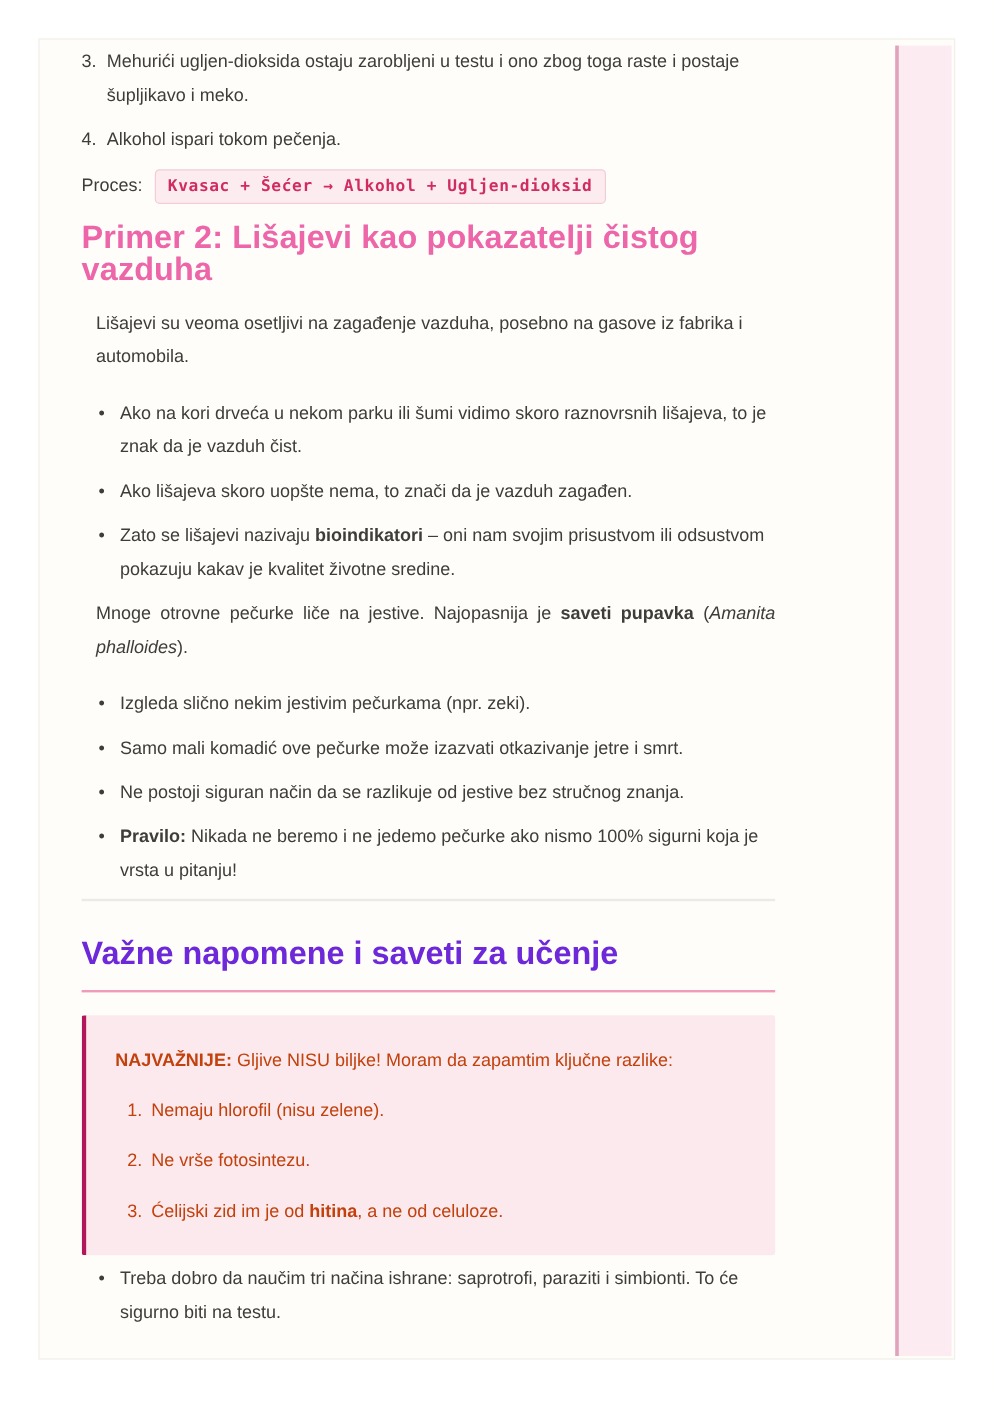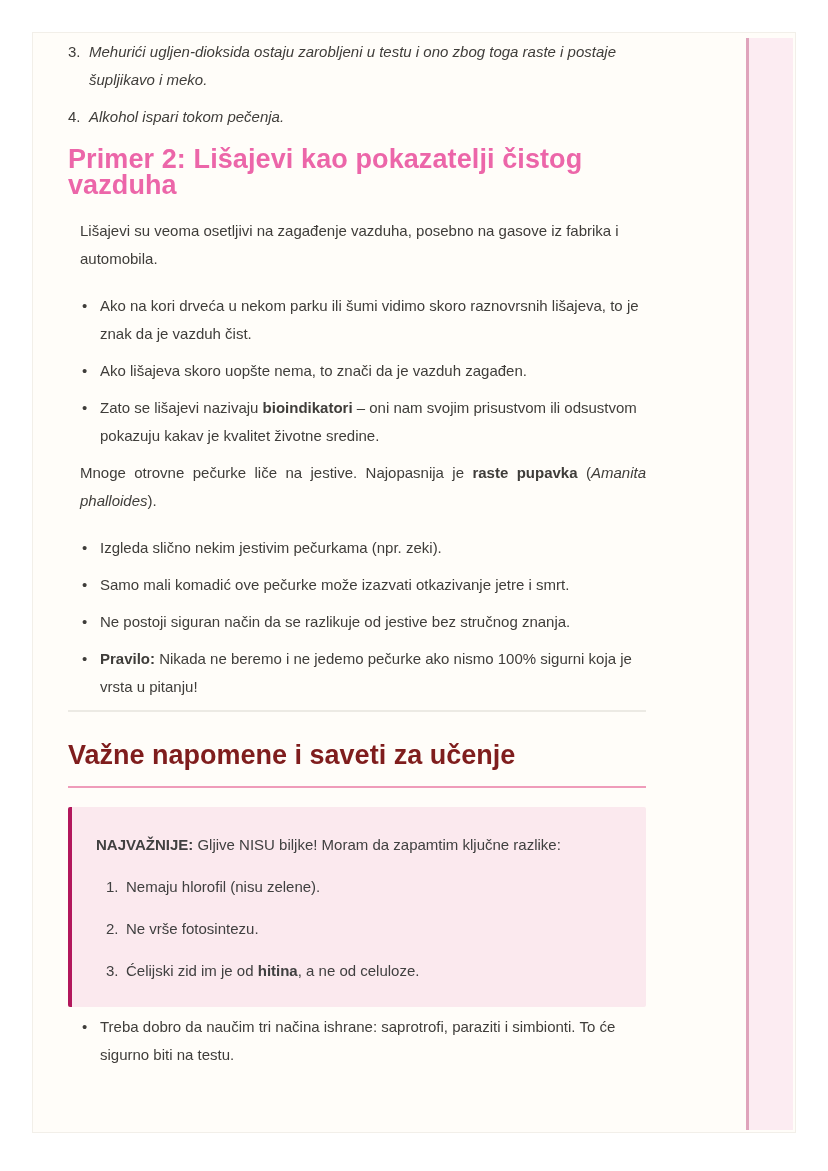--- a/index.html
+++ b/index.html
@@ -17,48 +17,48 @@
   .stripe{
     position:absolute;top:5px;bottom:2px;left:713px;width:44px;
     background:#fcecf2;border-left:3px solid #dfa3bb;z-index:1;
   }
   .content{
     position:absolute;left:35px;top:5px;width:578px;z-index:2;
     font-size:15px;line-height:28px;
   }
   .olist .oli{display:flex;margin-bottom:9px;}
   .olist .num{flex:none;width:21px;}
-  .olist .otxt{flex:1;font-style:italic;}
+  .olist .otxt{flex:1;}
   .proces-row{display:flex;align-items:center;margin-top:8px;height:30px;}
   .code-chip{
     margin-left:10px;
     font-family:"DejaVu Sans Mono", monospace;
     font-weight:bold;font-size:13.5px;letter-spacing:.5px;
     color:#d02c62;background:#fcebef;border:1px solid #f2ccd7;
     border-radius:4px;padding:3px 10px 4px;line-height:20px;white-space:nowrap;
   }
   h2.primer{
     font-size:27px;line-height:26px;font-weight:bold;color:#ec66a9;
     margin:15px 0 19px 0;letter-spacing:.1px;
   }
   p.para{margin:0 0 0 12px;}
   p.justified{text-align:justify;}
   .ulist{margin-top:19px;}
   .ulist .uli{display:flex;margin-bottom:9px;}
   .ulist .dot{flex:none;width:18px;padding-left:14px;}
   .ulist .utxt{flex:1;}
   .divider{border:none;border-top:2px solid #eceae4;margin:6px 0 0 0;}
   h1.big{
-    font-size:27px;line-height:34px;font-weight:bold;color:#7f1d1d;
+    font-size:27px;line-height:34px;font-weight:bold;color:#6d28d9;
     margin:26px 0 0 0;padding-bottom:14px;border-bottom:2px solid #ef9cba;
   }
   .callout{
     margin-top:19px;background:#fbe9ee;border-left:4px solid #b2175c;
     border-radius:2px;padding:24px 28px 22px 24px;box-sizing:border-box;
-    color:#404040;
+    color:#c2410c;
   }
   .callout .c-title{margin:0;}
   .callout .c-oli{display:flex;margin-top:14px;padding-left:10px;}
   .callout .c-num{flex:none;width:20px;}
   b,strong{font-weight:bold;color:inherit;}
   i.latin{font-style:italic;}
   .final-list{margin-top:6px;}
   .watermark{
     position:absolute;right:6px;top:1123px;z-index:3;
     font-size:10px;line-height:12px;color:#b6b3ae;
@@ -76,39 +76,43 @@
       <div class="oli">
         <span class="num">3.</span>
         <span class="otxt">Mehurići ugljen-dioksida ostaju zarobljeni u testu i ono zbog toga raste i postaje šupljikavo i meko.</span>
       </div>
       <div class="oli">
         <span class="num">4.</span>
         <span class="otxt">Alkohol ispari tokom pečenja.</span>
       </div>
     </div>
 
+    <div class="proces-row">
+      <span>Proces:</span>
+      <span class="code-chip">Kvasac + Šećer → Alkohol + Ugljen-dioksid</span>
+    </div>
 
     <h2 class="primer">Primer 2: Lišajevi kao pokazatelji čistog vazduha</h2>
     <p class="para">Lišajevi su veoma osetljivi na zagađenje vazduha, posebno na gasove iz fabrika i automobila.</p>
     <div class="ulist">
       <div class="uli">
         <span class="dot">•</span>
         <span class="utxt">Ako na kori drveća u nekom parku ili šumi vidimo skoro raznovrsnih lišajeva, to je znak da je vazduh čist.</span>
       </div>
       <div class="uli">
         <span class="dot">•</span>
         <span class="utxt">Ako lišajeva skoro uopšte nema, to znači da je vazduh zagađen.</span>
       </div>
       <div class="uli">
         <span class="dot">•</span>
         <span class="utxt"><span>Zato se lišajevi nazivaju </span><b>bioindikatori</b><span> – oni nam svojim prisustvom ili odsustvom pokazuju kakav je kvalitet životne sredine.</span></span>
       </div>
     </div>
 
-    <p class="para justified"><span>Mnoge otrovne pečurke liče na jestive. Najopasnija je </span><b>raste pupavka</b><span> (</span><i class="latin">Amanita phalloides</i><span>).</span></p>
+    <p class="para justified"><span>Mnoge otrovne pečurke liče na jestive. Najopasnija je </span><b>saveti pupavka</b><span> (</span><i class="latin">Amanita phalloides</i><span>).</span></p>
     <div class="ulist">
       <div class="uli">
         <span class="dot">•</span>
         <span class="utxt">Izgleda slično nekim jestivim pečurkama (npr. zeki).</span>
       </div>
       <div class="uli">
         <span class="dot">•</span>
         <span class="utxt">Samo mali komadić ove pečurke može izazvati otkazivanje jetre i smrt.</span>
       </div>
       <div class="uli">

